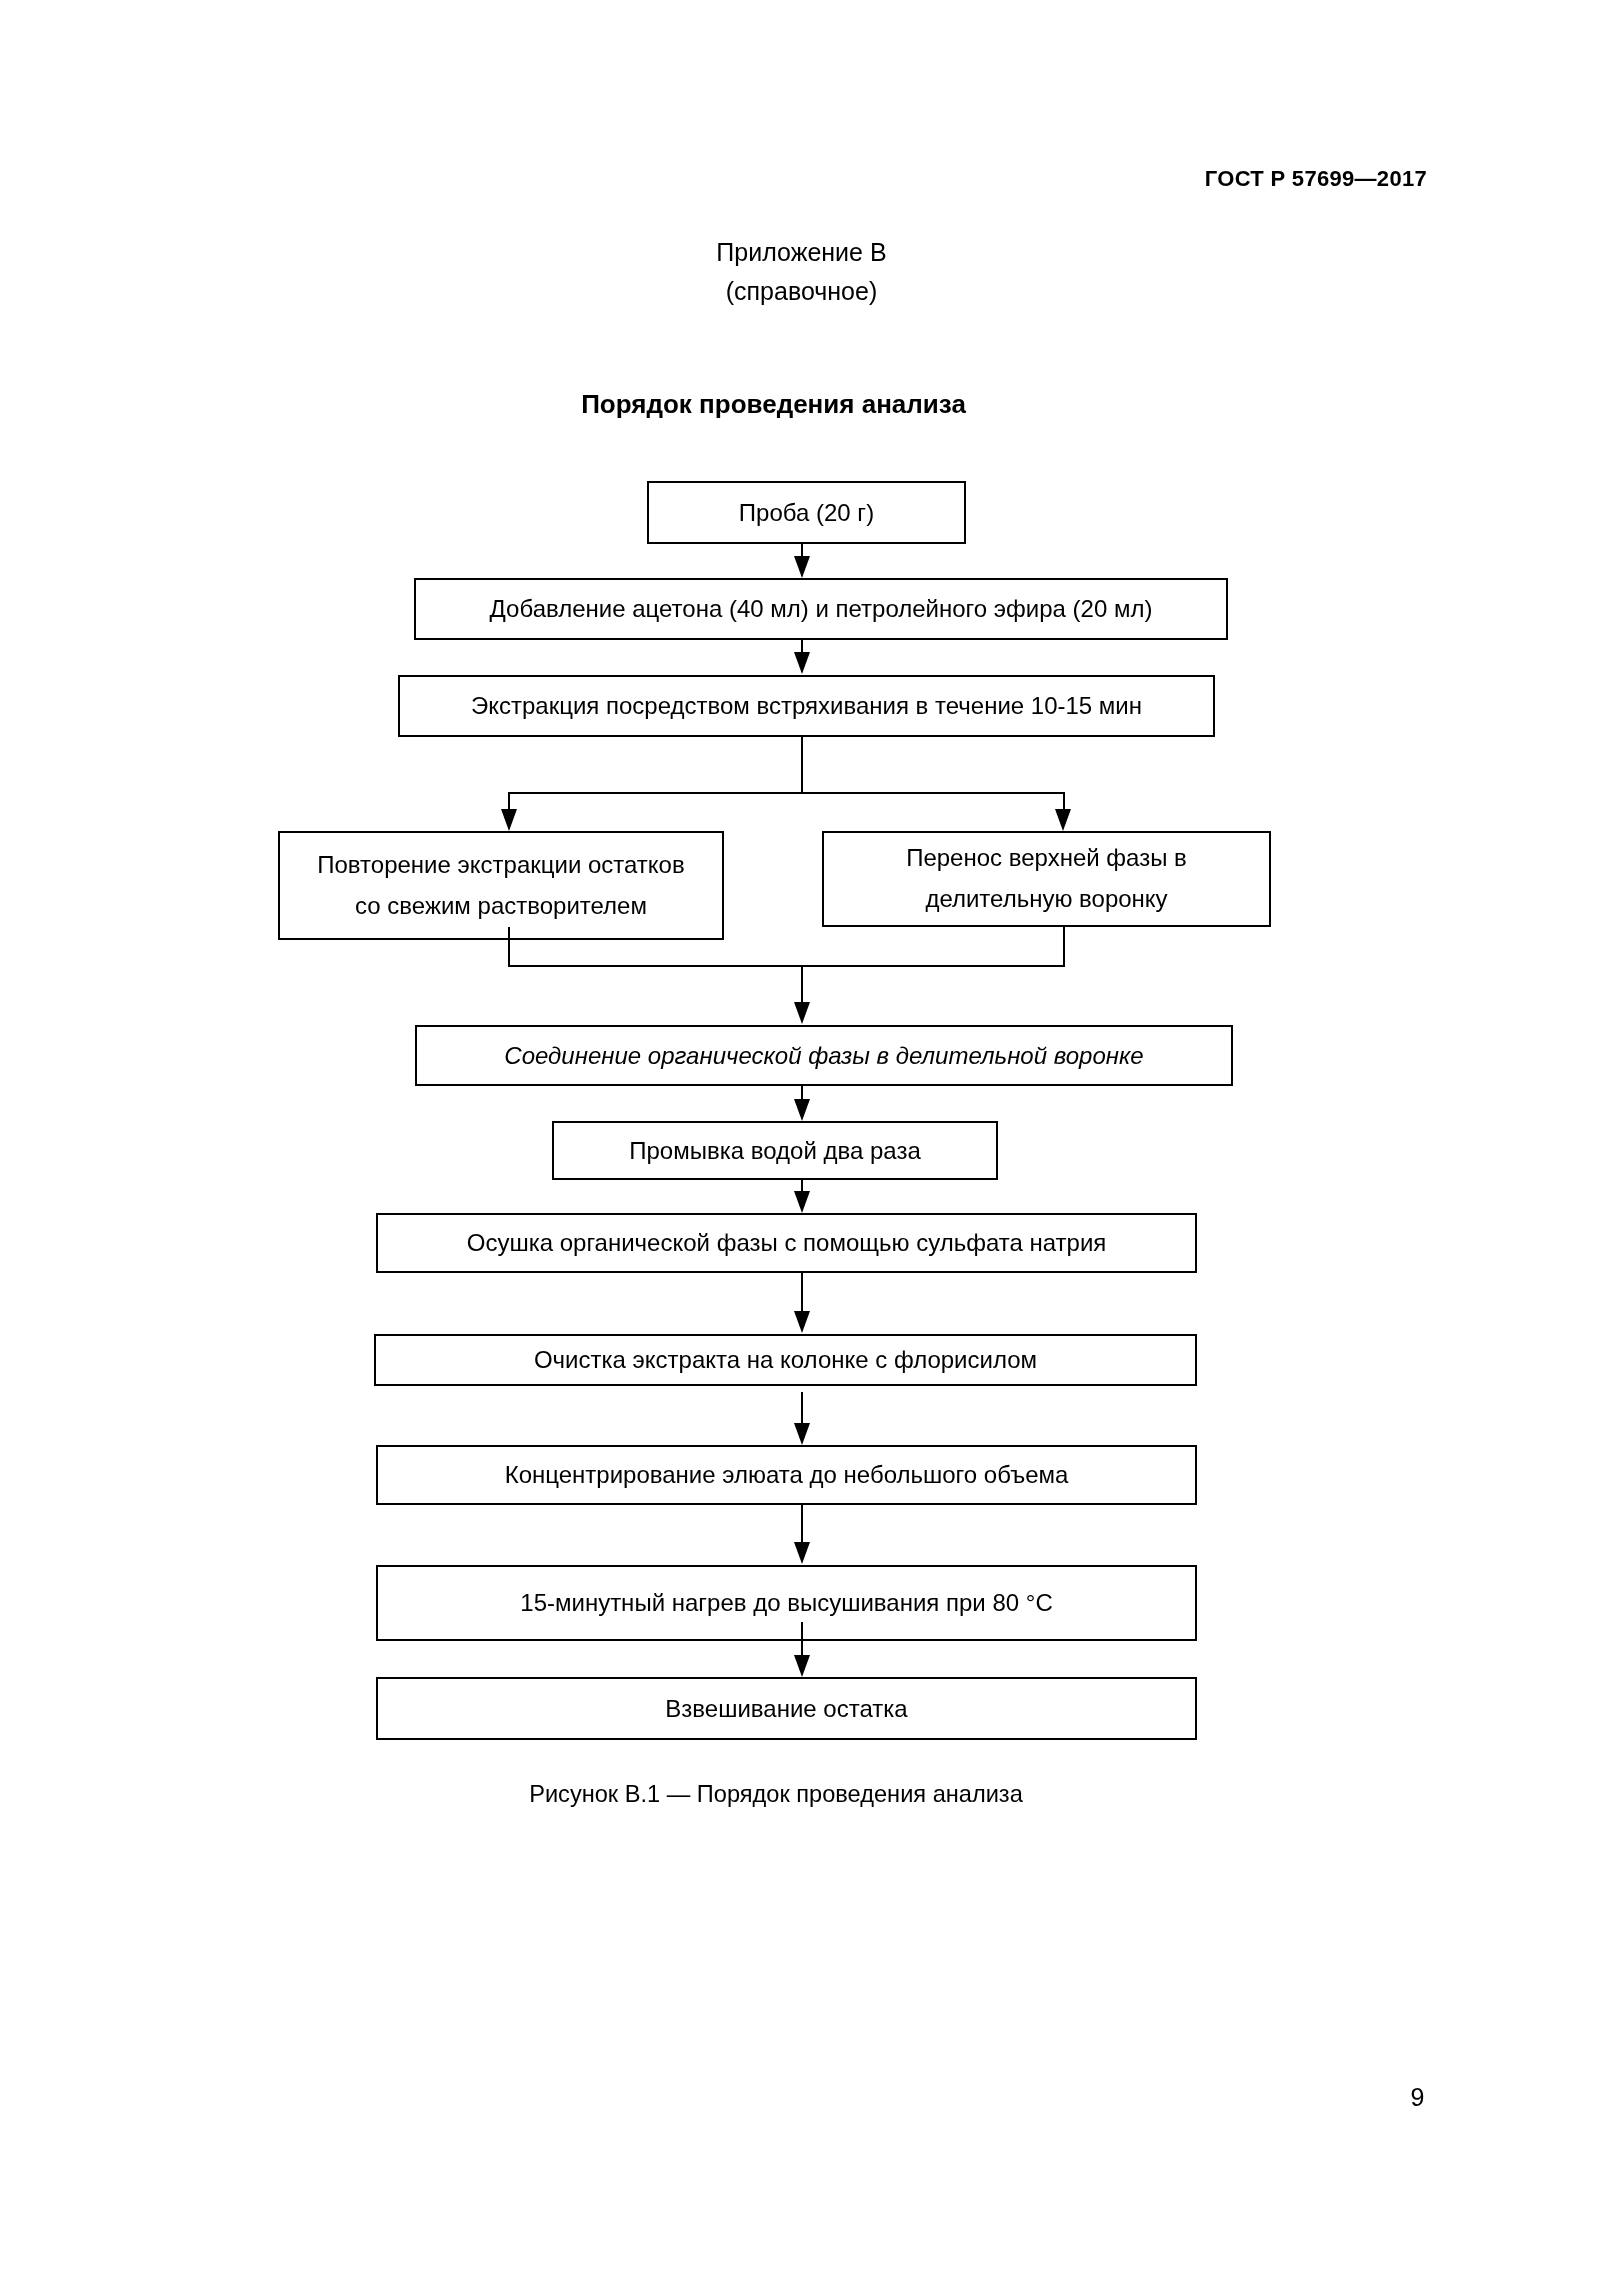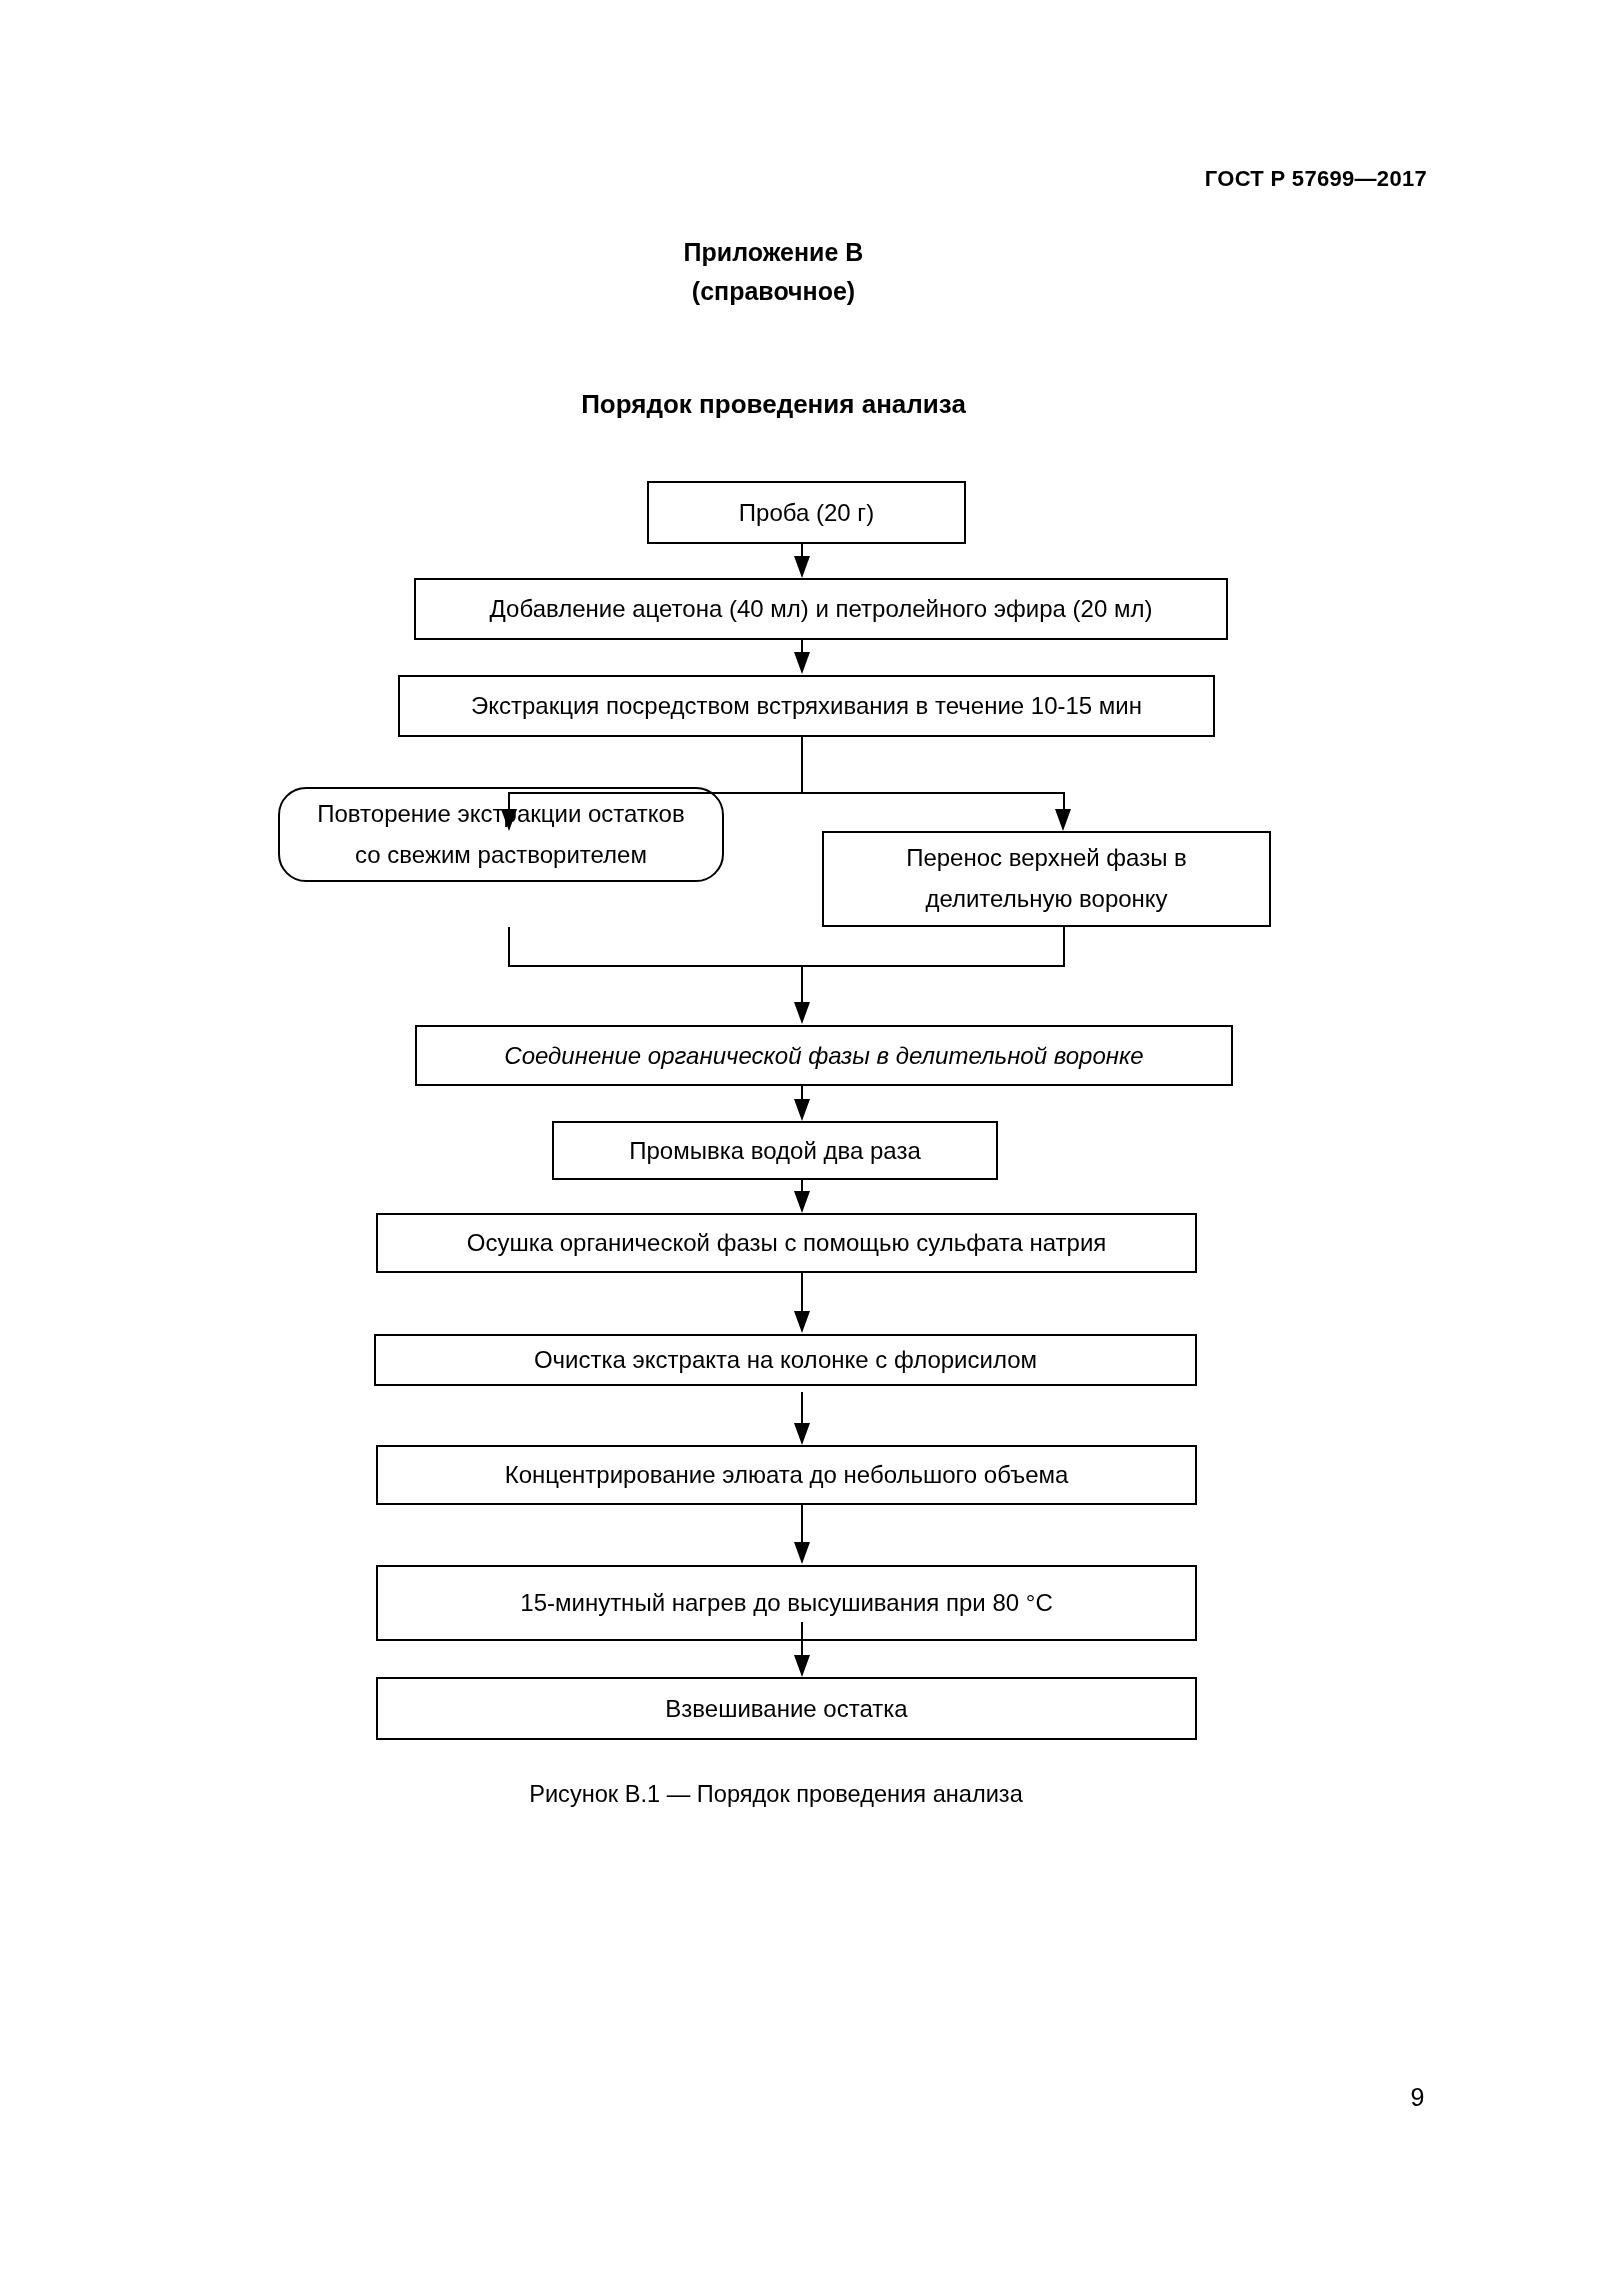--- a/index.html
+++ b/index.html
@@ -3,21 +3,21 @@
 <meta charset="utf-8">
 <style>
   html,body{margin:0;padding:0;}
   body{
     width:1623px;height:2295px;position:relative;background:#ffffff;
     font-family:"Liberation Sans", sans-serif;color:#000000;
   }
   .centered{position:absolute;left:0;width:1547px;text-align:center;}
   .doc-header{position:absolute;left:1047px;top:166px;width:380px;text-align:right;
     font-size:22px;font-weight:bold;letter-spacing:0.3px;}
-  .appendix-line{font-size:25px;font-weight:bold;}
+  .appendix-line{font-size:25px;font-weight:normal;padding-left:28px;}
   .section-title{font-size:26px;font-weight:bold;}
   .node{
     position:absolute;box-sizing:border-box;border:2.6px solid #000;background:#fff;
     display:flex;align-items:center;justify-content:center;text-align:center;
     font-size:24px;line-height:1.4;padding:0 15px;
   }
   .node.two{flex-direction:column;}
   .nl{display:block;line-height:1.7;}
   .vline{position:absolute;width:2px;background:#000;}
   .hline{position:absolute;height:2px;background:#000;}
@@ -34,21 +34,21 @@
 <div class="centered appendix-line" style="top:238px;">Приложение В</div>
 <div class="centered appendix-line" style="top:277px;">(справочное)</div>
 <div class="centered section-title" style="top:389px;">Порядок проведения анализа</div>
 
 <div class="node" style="left:647px;top:481px;width:319px;height:63px;">Проба (20 г)</div>
 
 <div class="node" style="left:414px;top:578px;width:814px;height:62px;">Добавление ацетона (40 мл) и петролейного эфира (20 мл)</div>
 
 <div class="node" style="left:398px;top:675px;width:817px;height:62px;">Экстракция посредством встряхивания в течение 10-15 мин</div>
 
-<div class="node two" style="left:278px;top:787px;width:446px;height:95px;border-radius:28px;">
+<div class="node two" style="left:278px;top:831px;width:446px;height:109px;">
   <span class="nl">Повторение экстракции остатков</span>
   <span class="nl">со свежим растворителем</span>
 </div>
 
 <div class="node two" style="left:822px;top:831px;width:449px;height:96px;">
   <span class="nl">Перенос верхней фазы в</span>
   <span class="nl">делительную воронку</span>
 </div>
 
 <div class="node" style="left:415px;top:1025px;width:818px;height:61px;font-style:italic;">Соединение органической фазы в делительной воронке</div>

